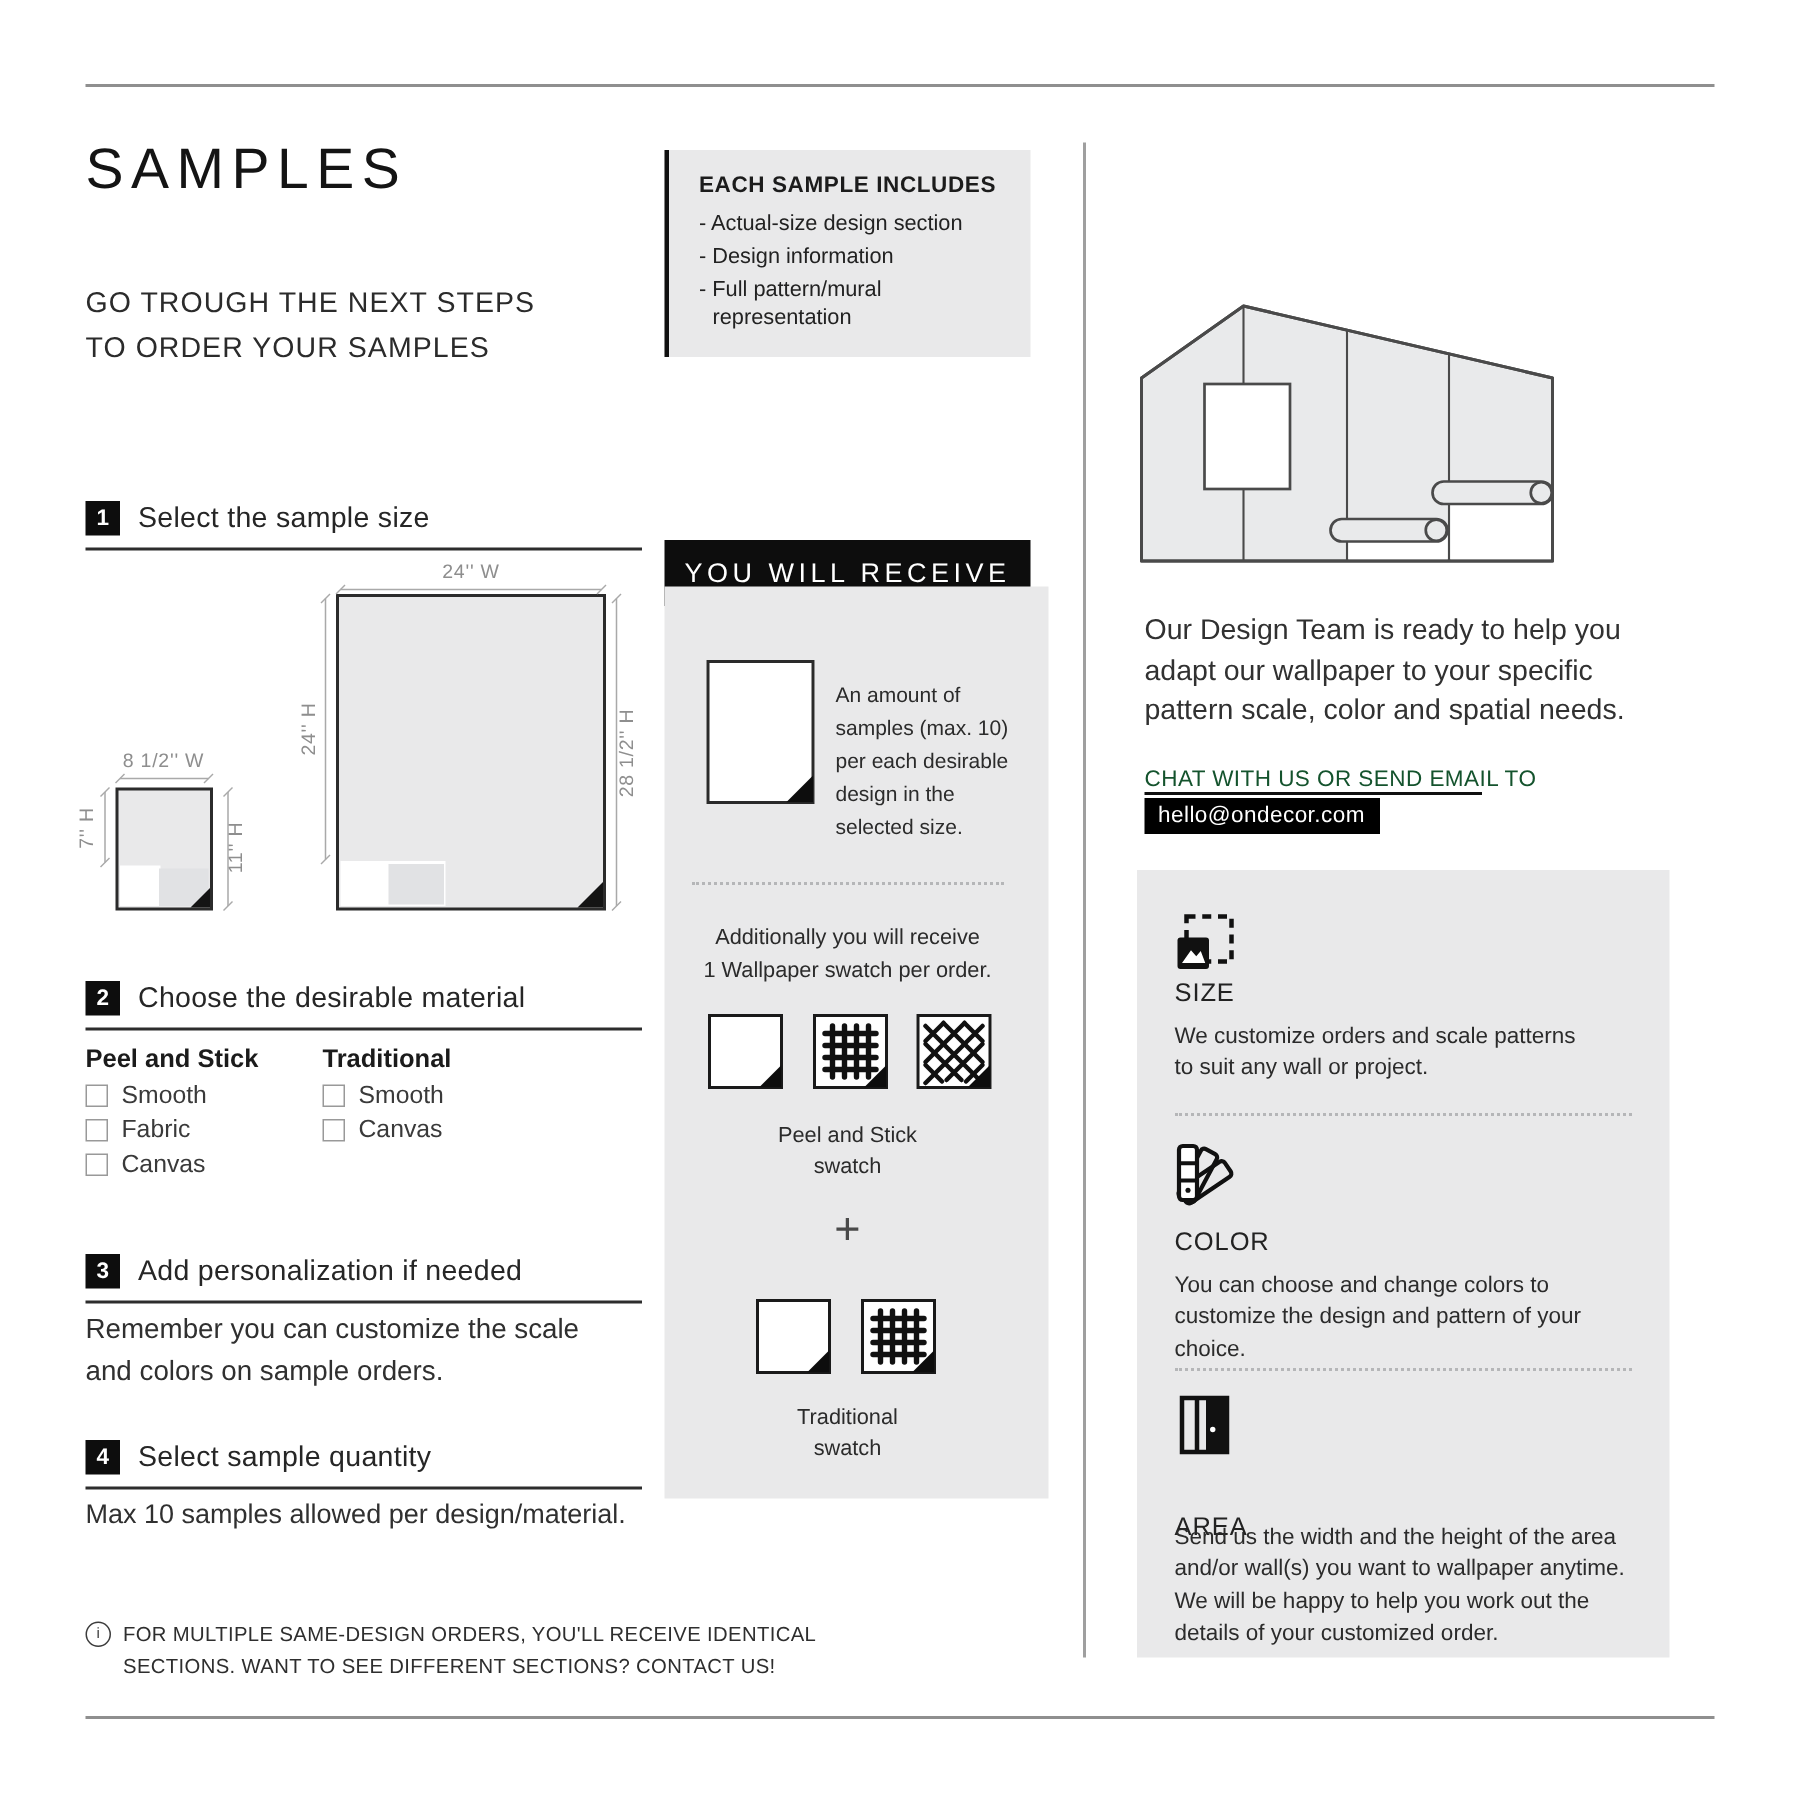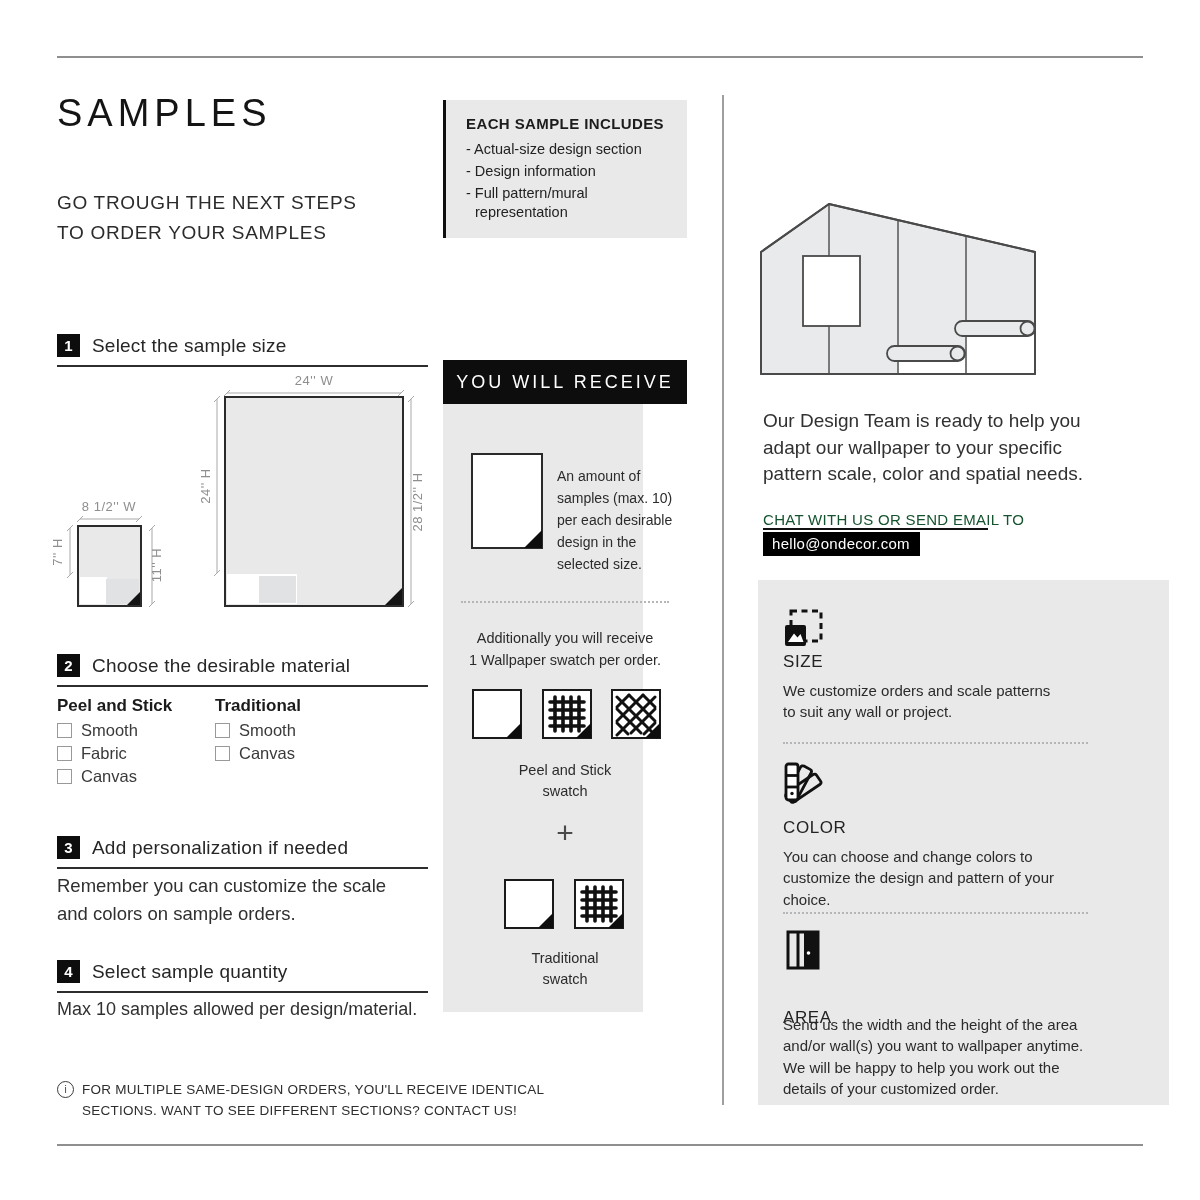--- a/index.html
+++ b/index.html
@@ -17,32 +17,32 @@
   .step{position:absolute;left:57px;width:371px;display:flex;align-items:center;gap:12px;border-bottom:2px solid #2d2d2d;padding-bottom:8px;}
   .step-num{width:23px;height:23px;background:#0d0d0d;color:#fff;font-size:15px;font-weight:bold;display:flex;align-items:center;justify-content:center;flex:0 0 auto;}
   .step-label{font-size:19px;color:#262626;letter-spacing:.2px;white-space:nowrap;}
   .step-body{position:absolute;left:57px;font-size:18.5px;line-height:1.5;color:#303030;}
   
   .mat-title{position:absolute;font-size:17px;font-weight:bold;color:#1b1b1b;}
   .opt{position:absolute;display:flex;align-items:center;gap:9px;font-size:16.5px;color:#3a3a3a;}
   .cb{width:13px;height:13px;border:1.5px solid #999;background:#fff;display:inline-block;flex:0 0 auto;}
   
   .receive-header{left:443px;top:360px;width:244px;height:44px;background:#0d0d0d;color:#fff;display:flex;align-items:center;justify-content:center;font-size:18px;letter-spacing:3px;}
-  .receive-panel{left:443px;top:404px;width:200px;height:608px;background:#e9e9ea;}
+  .receive-panel{left:443px;top:391px;width:256px;height:608px;background:#e9e9ea;}
   .sheet{position:absolute;background:#fff;border:2px solid #2a2a2a;box-sizing:border-box;}
   .fold{position:absolute;right:-1px;bottom:-1px;width:15px;height:15px;background:#0d0d0d;clip-path:polygon(100% 0,100% 100%,0 100%);}
   .fold-lg{width:18px;height:18px;}
   .dotted{position:absolute;border-top:2px dotted #b5b6b8;height:0;}
   .swatch{position:absolute;width:50px;height:50px;background:#fff;border:2px solid #1a1a1a;box-sizing:border-box;}
   .center-txt{text-align:center;}
   .plus{font-size:30px;font-weight:300;color:#4a4a4a;}
   
   .chat-underline{position:absolute;left:763px;top:528px;width:225px;height:2px;background:#101010;}
   .email-chip{position:absolute;left:763px;top:532px;background:#000;color:#fff;font-size:15px;padding:3px 10px 4px 9px;letter-spacing:.3px;}
-  .features-box{left:758px;top:580px;width:411px;height:525px;background:#e9e9ea;}
+  .features-box{left:758px;top:580px;width:355px;height:525px;background:#e9e9ea;}
   .feat-title{position:absolute;left:25px;font-size:17px;letter-spacing:.6px;color:#222;}
   .feat-body{position:absolute;left:25px;width:322px;font-size:15px;line-height:1.42;color:#2b2b2b;}
   
   .footer-note{position:absolute;left:57px;top:1080px;display:flex;gap:8px;align-items:flex-start;}
   .info-circle{width:15px;height:15px;border:1.5px solid #3c3c3c;border-radius:50%;display:flex;align-items:center;justify-content:center;font-size:10px;color:#3c3c3c;margin-top:1px;flex:0 0 auto;}
   .footer-text{font-size:13.5px;letter-spacing:.25px;line-height:1.55;color:#2e2e2e;}
   .dim-text{font-size:13px;fill:#8e8e8e;letter-spacing:.5px;}
 </style>
 </head>
 <body>

